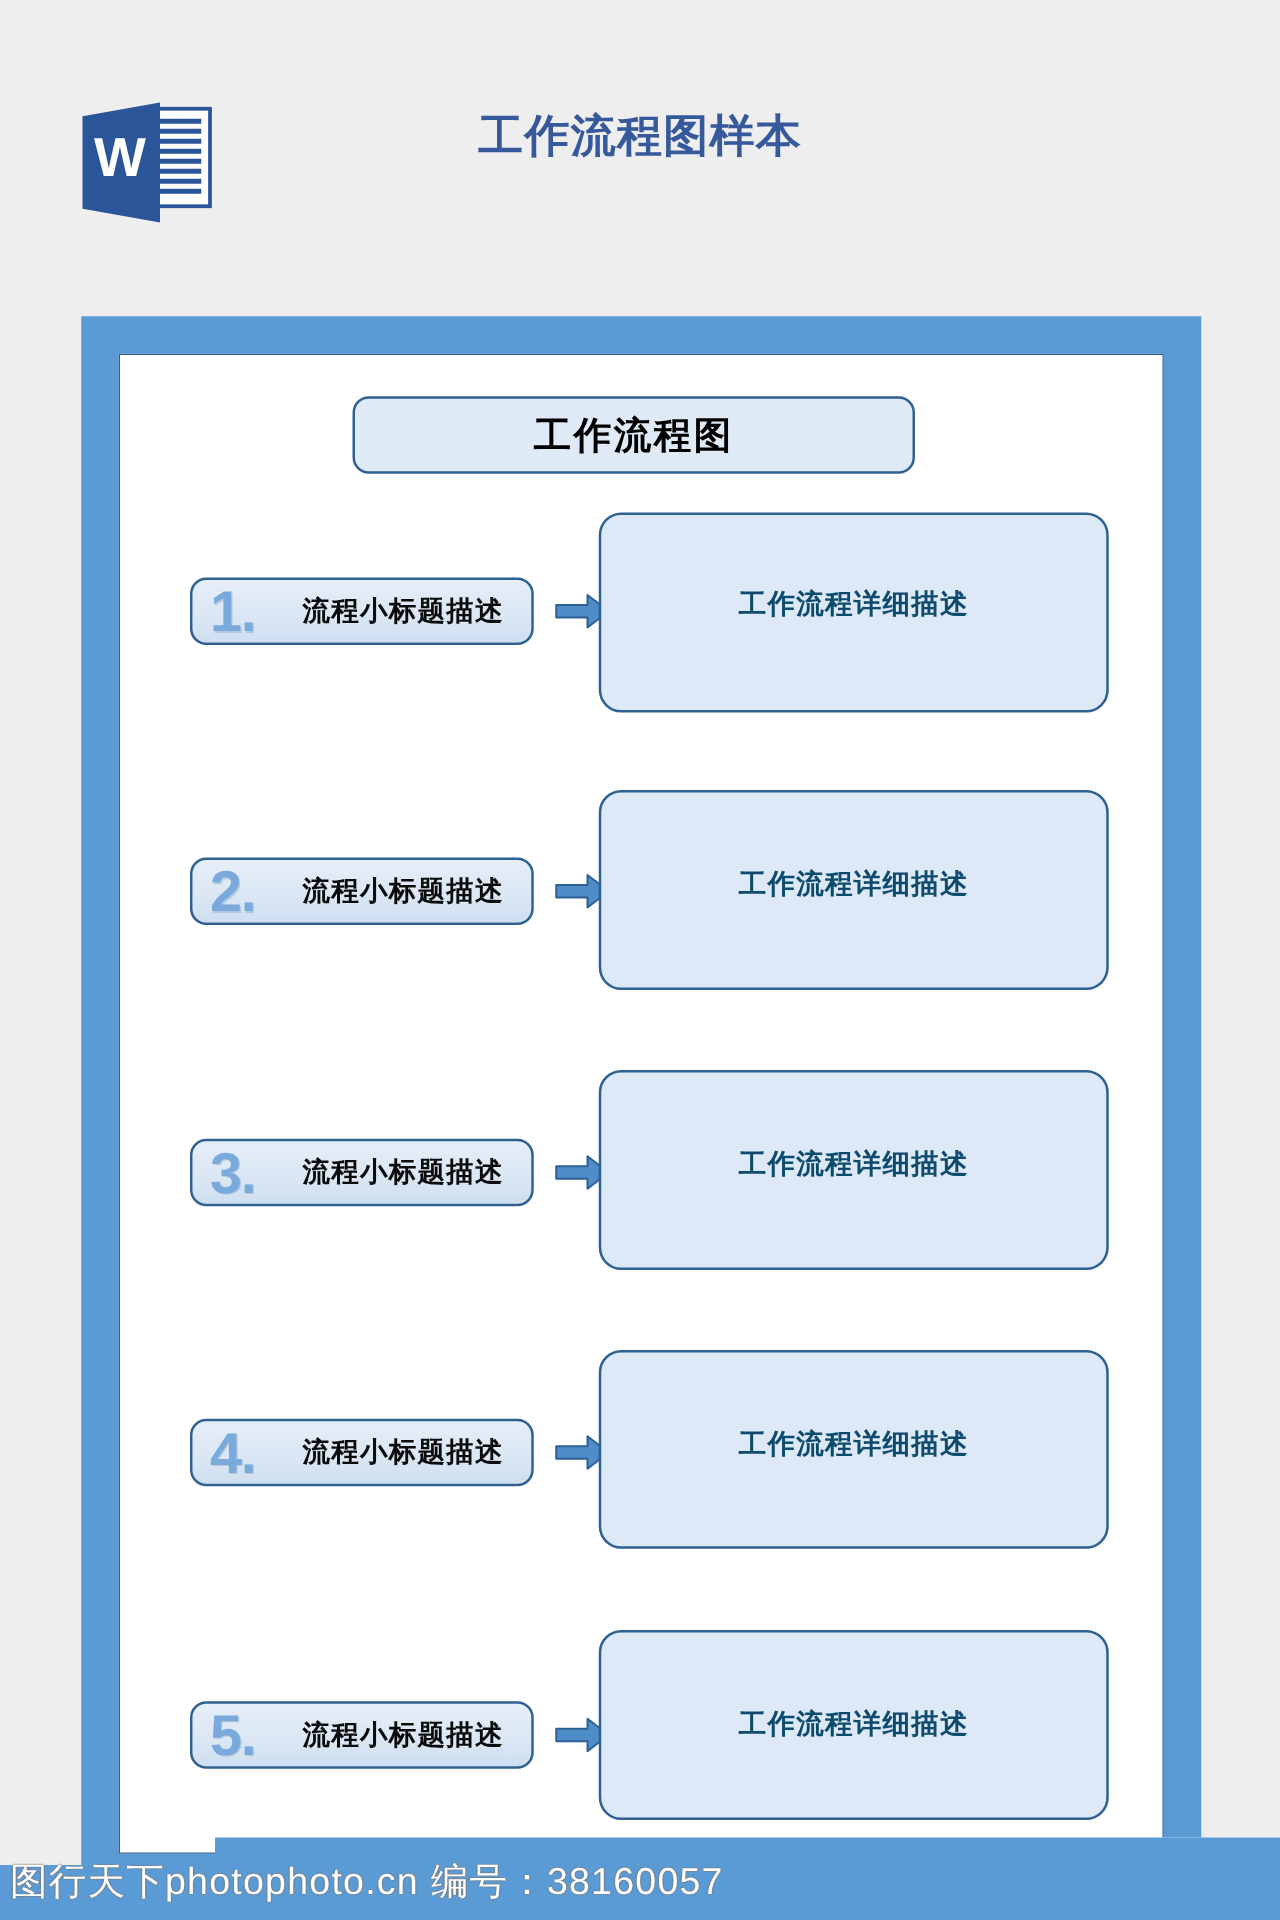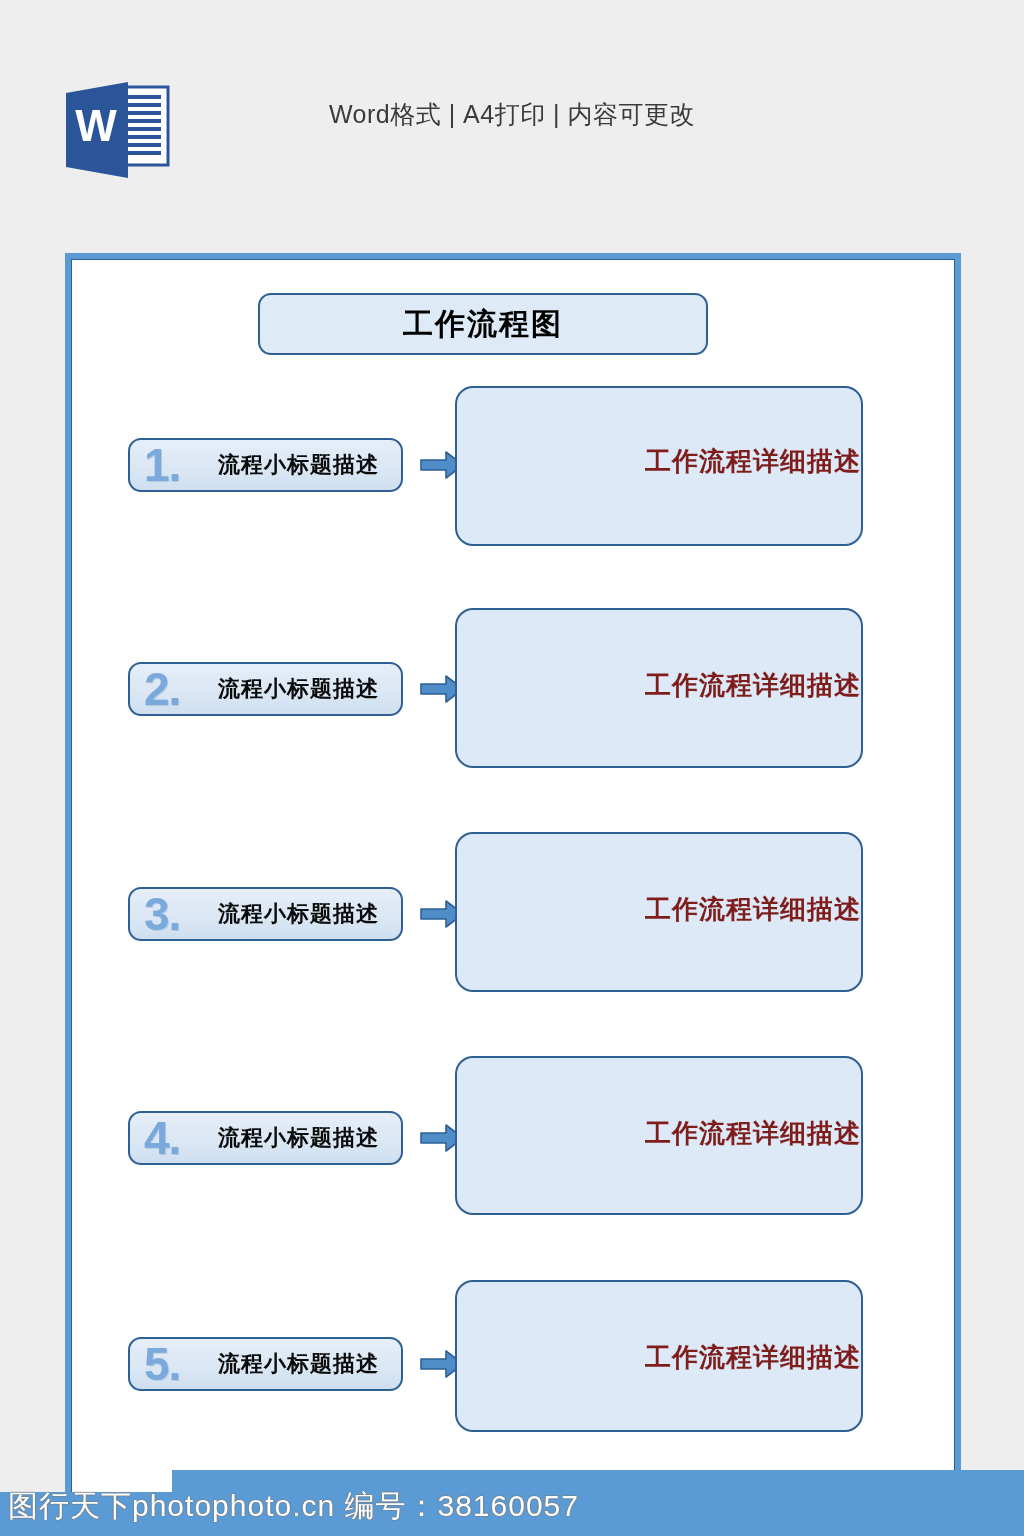--- a/index.html
+++ b/index.html
@@ -48,21 +48,21 @@
     letter-spacing: 0.5px;
   }
 
   
   #page-frame {
     position: absolute;
     left: 65px; top: 253px;
     width: 896px; height: 1260px;
     background: #5b9bd5;
     box-sizing: border-box;
-    padding: 6px;
+    padding: 30px;
   }
   #page-sheet {
     position: relative;
     width: 100%; height: 100%;
     background: #ffffff;
     border: 1px solid #2f6094;
     box-sizing: border-box;
     overflow: hidden;
   }
 
@@ -137,24 +137,24 @@
     left: 383px;
     width: 408px;
     background: #dde9f6;
     border: 2px solid #2e6093;
     border-radius: 18px;
     box-sizing: border-box;
   }
   .detail-text {
     position: absolute;
     left: 0; right: 0;
-    text-align: right;
-    font-size: 26px;
+    text-align: center;
+    font-size: 22px;
     font-weight: bold;
-    color: #7f1d1d;
+    color: #0c4a6e;
     letter-spacing: 1px;
   }
 
   
   #row-1 { top: 0; }
   #row-1 .step-label-box { top: 178px; }
   #row-1 .arrow-icon     { top: 190px; }
   #row-1 .detail-box     { top: 126px; height: 160px; }
   #row-1 .detail-text    { top: 56px; }
 
@@ -235,21 +235,21 @@
         <rect x="59" y="64" width="40" height="4"></rect>
         <rect x="59" y="72" width="40" height="4"></rect>
       </g>
 
       <path d="M4 14 L66 3 L66 99 L4 88 Z" fill="#2a5699"></path>
       <text x="34" y="62" font-family="'Liberation Sans', sans-serif" font-size="44" font-weight="bold" fill="#ffffff" text-anchor="middle">W</text>
     </svg>
   </div>
 
   <div id="header-text">
-    <div id="doc-subtitle">Word格式 | A4打印 | 内容可更改</div>
+    <div id="doc-title">工作流程图样本</div>
   </div>
 
 </div>
 
 <div id="page-frame">
   <div id="page-sheet">
 
     <div id="flow-title-box">
       <span id="flow-title-text">工作流程图</span>
     </div>

